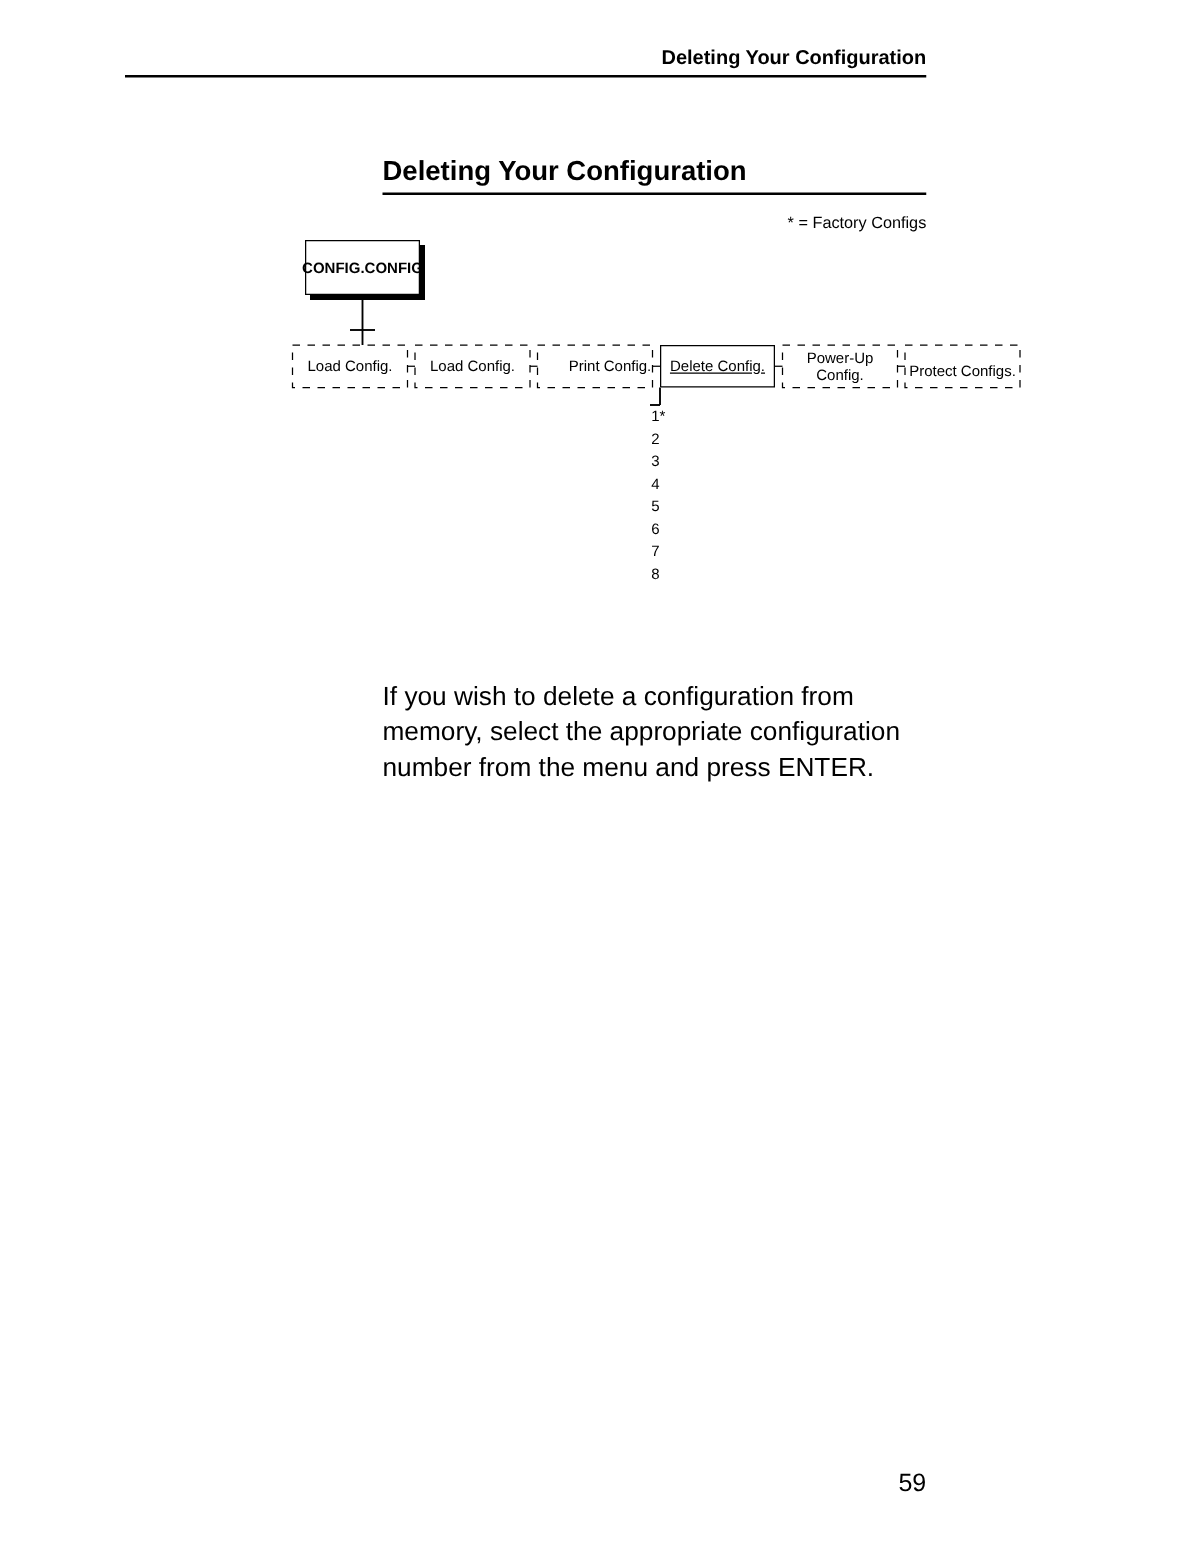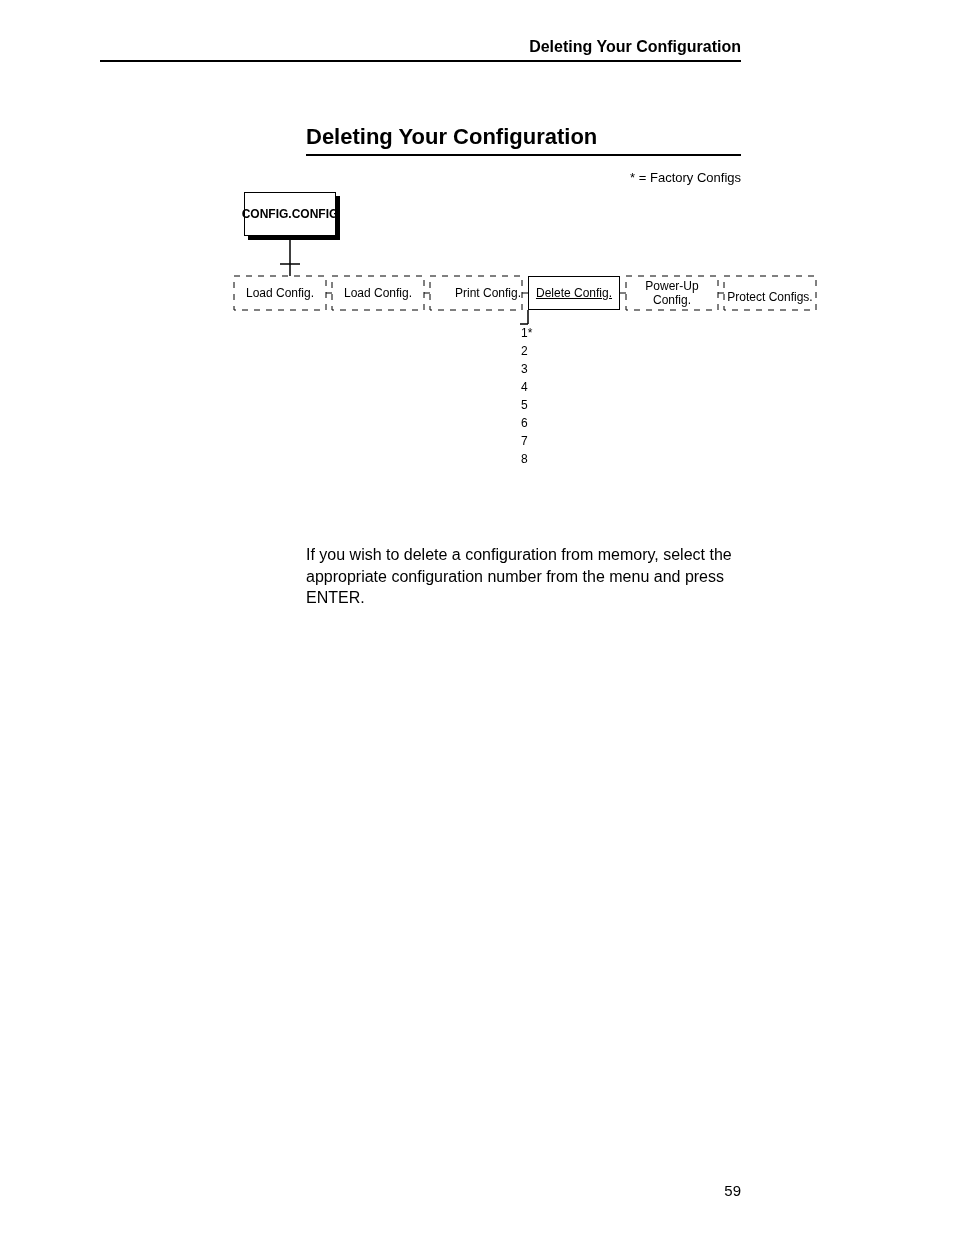--- a/index.html
+++ b/index.html
@@ -120,31 +120,31 @@
     font-family: Arial, Helvetica, sans-serif;
   }
   .options-list div {
     white-space: nowrap;
   }
   .body-text {
     position: absolute;
     top: 544px;
     left: 306px;
     right: 100px;
-    font-size: 16px;
+    font-size: 21px;
     line-height: 1.35;
   }
   .body-text p {
     margin: 0 0 16px 0;
   }
   .page-number {
     position: absolute;
     bottom: 36px;
     right: 100px;
-    font-size: 15px;
+    font-size: 20px;
   }
 </style>
 </head>
 <body>
 
 <div class="page">
 
   <div class="header-region">
     <div class="header-title">Deleting Your Configuration</div>
     <hr class="header-rule">

